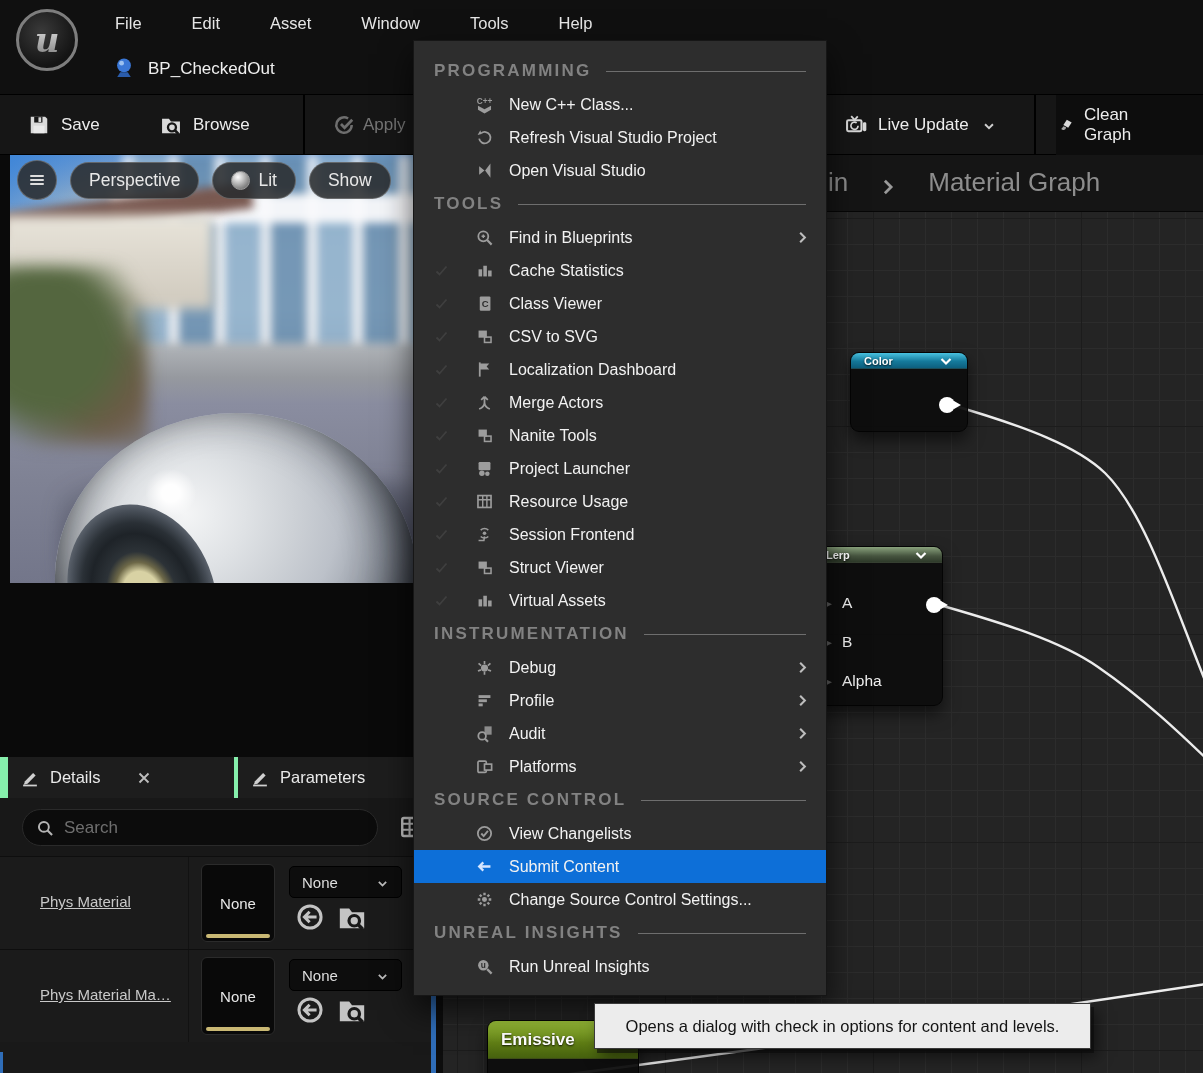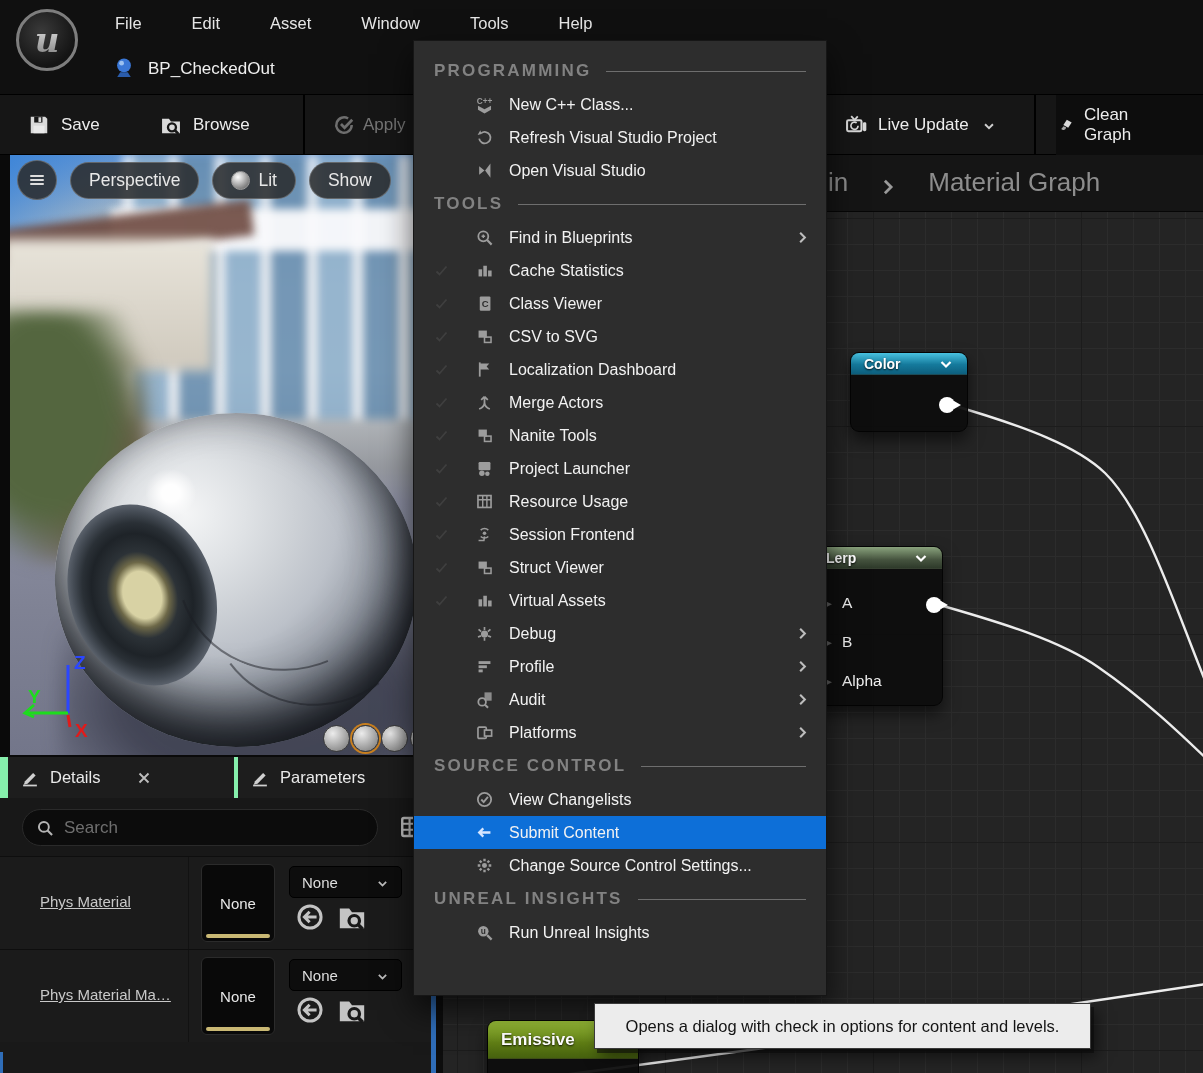--- a/index.html
+++ b/index.html
@@ -23,21 +23,21 @@
   .toolbar{position:absolute;left:0;top:95px;width:1056px;height:60px;background:#161616;border-bottom:1px solid #000;}
   .tb-btn{position:absolute;top:0;height:60px;display:flex;align-items:center;gap:11px;font-size:17px;color:#ededed;}
   .tb-btn .tbi{width:22px;height:22px;color:#d9d9d9;}
   .tb-btn.disabled{color:#757575;gap:8px;}
   .tb-btn.disabled .tbi{color:#6e6e6e;}
   .tb-divider{position:absolute;top:0;width:2px;height:60px;background:#000;}
   .tb-chev{width:14px;height:14px;color:#cfcfcf;margin-left:2px;}
 
   
   .viewport-wrap{position:absolute;left:0;top:155px;width:431px;height:602px;background:#0a0a0a;}
-  .viewport{position:absolute;left:10px;top:0;width:405px;height:600px;overflow:hidden;
+  .viewport{position:absolute;left:10px;top:0;width:405px;height:428px;overflow:hidden;
      background:linear-gradient(180deg,#6f9bd0 0%,#a3b6c6 9%,#c6ccd1 22%,#cdd2d4 36%,#96999f 52%,#8a8da0 58%,#7f8294 76%,#73768a 100%);}
   .vp-sky{position:absolute;left:0;top:0;width:30%;height:18%;background:linear-gradient(135deg,#3f86d8,rgba(63,134,216,0) 75%);}
   .vp-bldg{position:absolute;left:28%;top:0;width:78%;height:44%;filter:blur(5px);opacity:.9;
      background:repeating-linear-gradient(90deg,rgba(250,250,252,.95) 0 10px,rgba(140,175,205,.92) 10px 46px,rgba(250,250,252,.95) 46px 56px,rgba(100,140,175,.92) 56px 92px);}
   .vp-beam{position:absolute;left:25%;top:9%;width:80%;height:7%;background:rgba(250,250,252,.95);filter:blur(4px);}
   .vp-roof{position:absolute;left:-4%;top:10%;width:64%;height:6%;background:#6e4a40;transform:rotate(-7deg);filter:blur(4px);opacity:.9;}
   .vp-wall{position:absolute;left:-2%;top:14%;width:52%;height:22%;background:linear-gradient(180deg,#e8e4da,#cfc9bd);filter:blur(6px);}
   .vp-tree{position:absolute;left:-6%;top:26%;width:40%;height:42%;filter:blur(8px);
      background:radial-gradient(ellipse at 35% 40%,#54663f 0 45%,rgba(84,102,63,0) 72%),radial-gradient(ellipse at 70% 65%,#6b5b46 0 25%,rgba(107,91,70,0) 60%);}
   .sph-shadow{position:absolute;left:12%;top:76%;width:110%;height:38%;filter:blur(9px);
@@ -97,22 +97,22 @@
   .graph{position:absolute;left:443px;top:155px;width:760px;height:918px;overflow:hidden;background:#161616;}
   .crumbbar{position:absolute;left:0;top:0;width:100%;height:57px;background:#151515;border-bottom:1px solid #060606;}
   .crumb{position:absolute;left:385px;top:12px;display:flex;align-items:center;gap:30px;color:#8d8d8d;font-size:26px;}
   .crumb .cchev{width:20px;height:20px;color:#9a9a9a;}
   .gridarea{position:absolute;left:0;top:57px;width:100%;height:861px;background-color:#242424;
      background-image:linear-gradient(#1c1c1c 1px,transparent 1px),linear-gradient(90deg,#1c1c1c 1px,transparent 1px),
        linear-gradient(#2c2c2c 1px,transparent 1px),linear-gradient(90deg,#2c2c2c 1px,transparent 1px);
      background-size:208px 208px,208px 208px,26px 26px,26px 26px;background-position:14px 6px;}
   .wires{position:absolute;left:0;top:0;width:760px;height:918px;pointer-events:none;}
   .node{position:absolute;background:rgba(13,13,13,.94);border:1px solid #040404;border-radius:9px;box-shadow:0 8px 16px rgba(0,0,0,.55);}
-  .node-header{height:22px;border-radius:8px 8px 0 0;display:flex;align-items:center;padding:0 13px;color:#fff;
-     font-weight:bold;font-size:14px;text-shadow:0 1px 2px rgba(0,0,0,.85);border-bottom:1px solid rgba(0,0,0,.6);}
+  .node-header{height:16px;border-radius:8px 8px 0 0;display:flex;align-items:center;padding:0 13px;color:#fff;
+     font-weight:bold;font-size:11px;text-shadow:0 1px 2px rgba(0,0,0,.85);border-bottom:1px solid rgba(0,0,0,.6);}
   .node-header .nchev{margin-left:auto;width:16px;height:16px;color:#fff;}
   .h-color{background:linear-gradient(180deg,#49c2e0,#157a9c 55%,#0d5f7e);}
   .h-lerp{background:linear-gradient(180deg,#8aa37d,#46543f 60%,#2e3a2a);}
   .h-emissive{background:linear-gradient(180deg,#9ec43a,#5f7d15 60%,#46610e);}
   .pin-out{position:absolute;width:16px;height:16px;border-radius:50%;background:#fff;}
   .pin-out::after{content:"";position:absolute;left:15px;top:4px;border-left:7px solid #fff;border-top:4px solid transparent;border-bottom:4px solid transparent;}
   .lrow{position:absolute;left:12px;height:26px;display:flex;align-items:center;gap:10px;color:#f0f0f0;font-size:15.5px;}
   .lrow .lpin{color:#5d5d5d;font-size:14px;}
   .blue-edge{position:absolute;left:431px;top:995px;width:5px;height:78px;background:#2f6db8;}
   .blue-edge2{position:absolute;left:0;top:1052px;width:3px;height:21px;background:#2f6db8;}
@@ -613,20 +613,24 @@
             <rect x="3" y="7" width="3" height="6" fill="currentColor"></rect>
             <rect x="7" y="4" width="3" height="9" fill="currentColor"></rect>
             <rect x="11" y="8" width="3" height="5" fill="currentColor"></rect>
           </svg></span>
     <span class="mi-label">Virtual Assets</span>
     <span class="mi-sub" style="visibility: hidden;"><svg viewBox="0 0 16 16" width="100%" height="100%">
             <path d="M5.5 3l5 5-5 5" stroke="currentColor" fill="none" stroke-width="2.2"></path>
           </svg></span>
   </div>
 
+  <div class="mh">
+    <span class="mh-label">INSTRUMENTATION</span>
+    <span class="mh-line"></span>
+  </div>
 
   <div class="mi">
     <span class="mi-check" style="visibility: hidden;"><svg viewBox="0 0 16 16" width="100%" height="100%">
             <path d="M3 8.5l3 3 7-8" stroke="currentColor" fill="none" stroke-width="1.8"></path>
           </svg></span>
     <span class="mi-icon"><svg viewBox="0 0 16 16" width="100%" height="100%">
             <circle cx="8" cy="8.5" r="3" fill="currentColor"></circle>
             <path d="M8 2.5v2.5M3 4.5l2.2 2M13 4.5l-2.2 2M2.5 11l2.5-1M13.5 11l-2.5-1M8 11.5V14" stroke="currentColor" fill="none" stroke-width="1.4"></path>
           </svg></span>
     <span class="mi-label">Debug</span>

